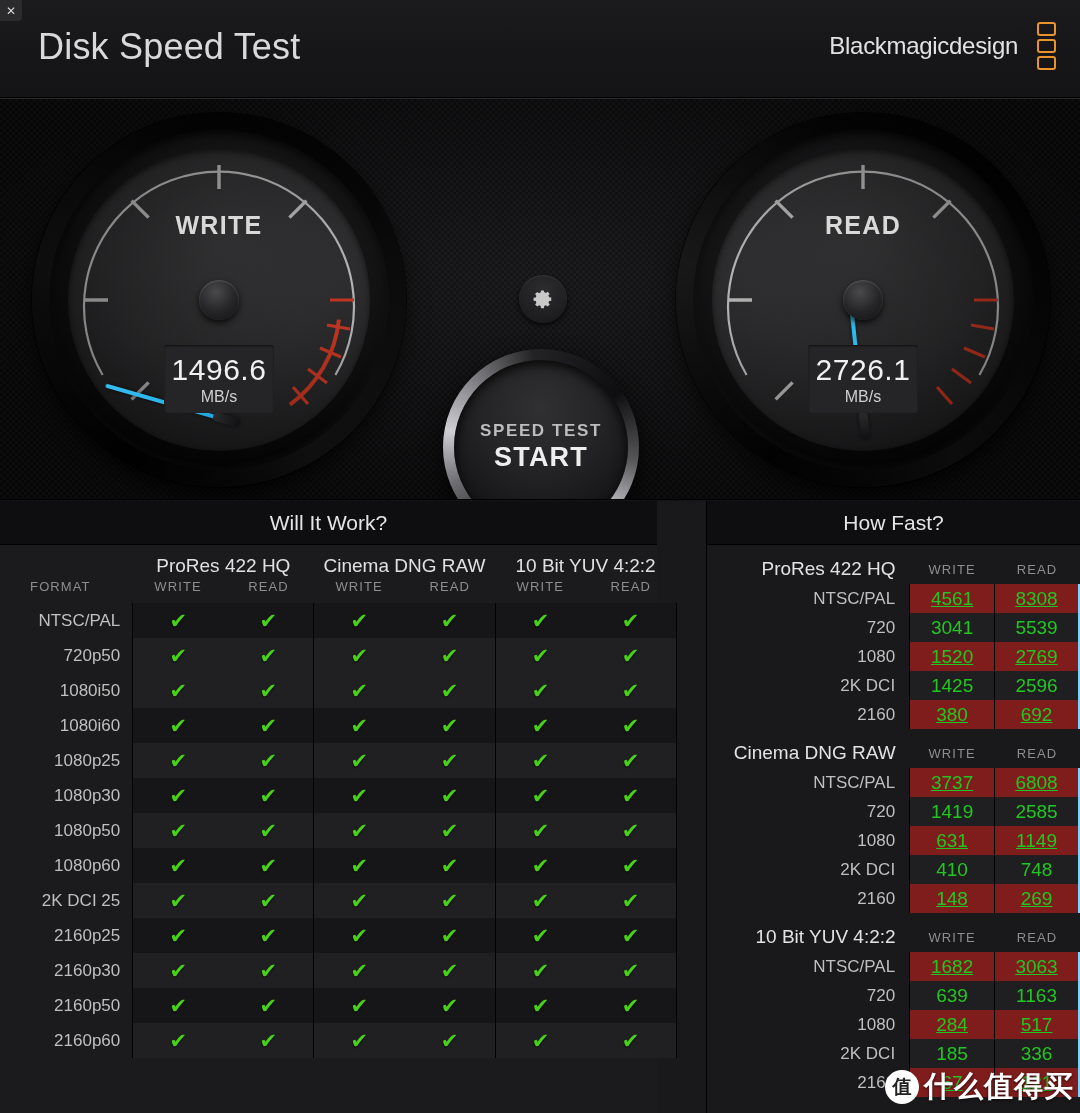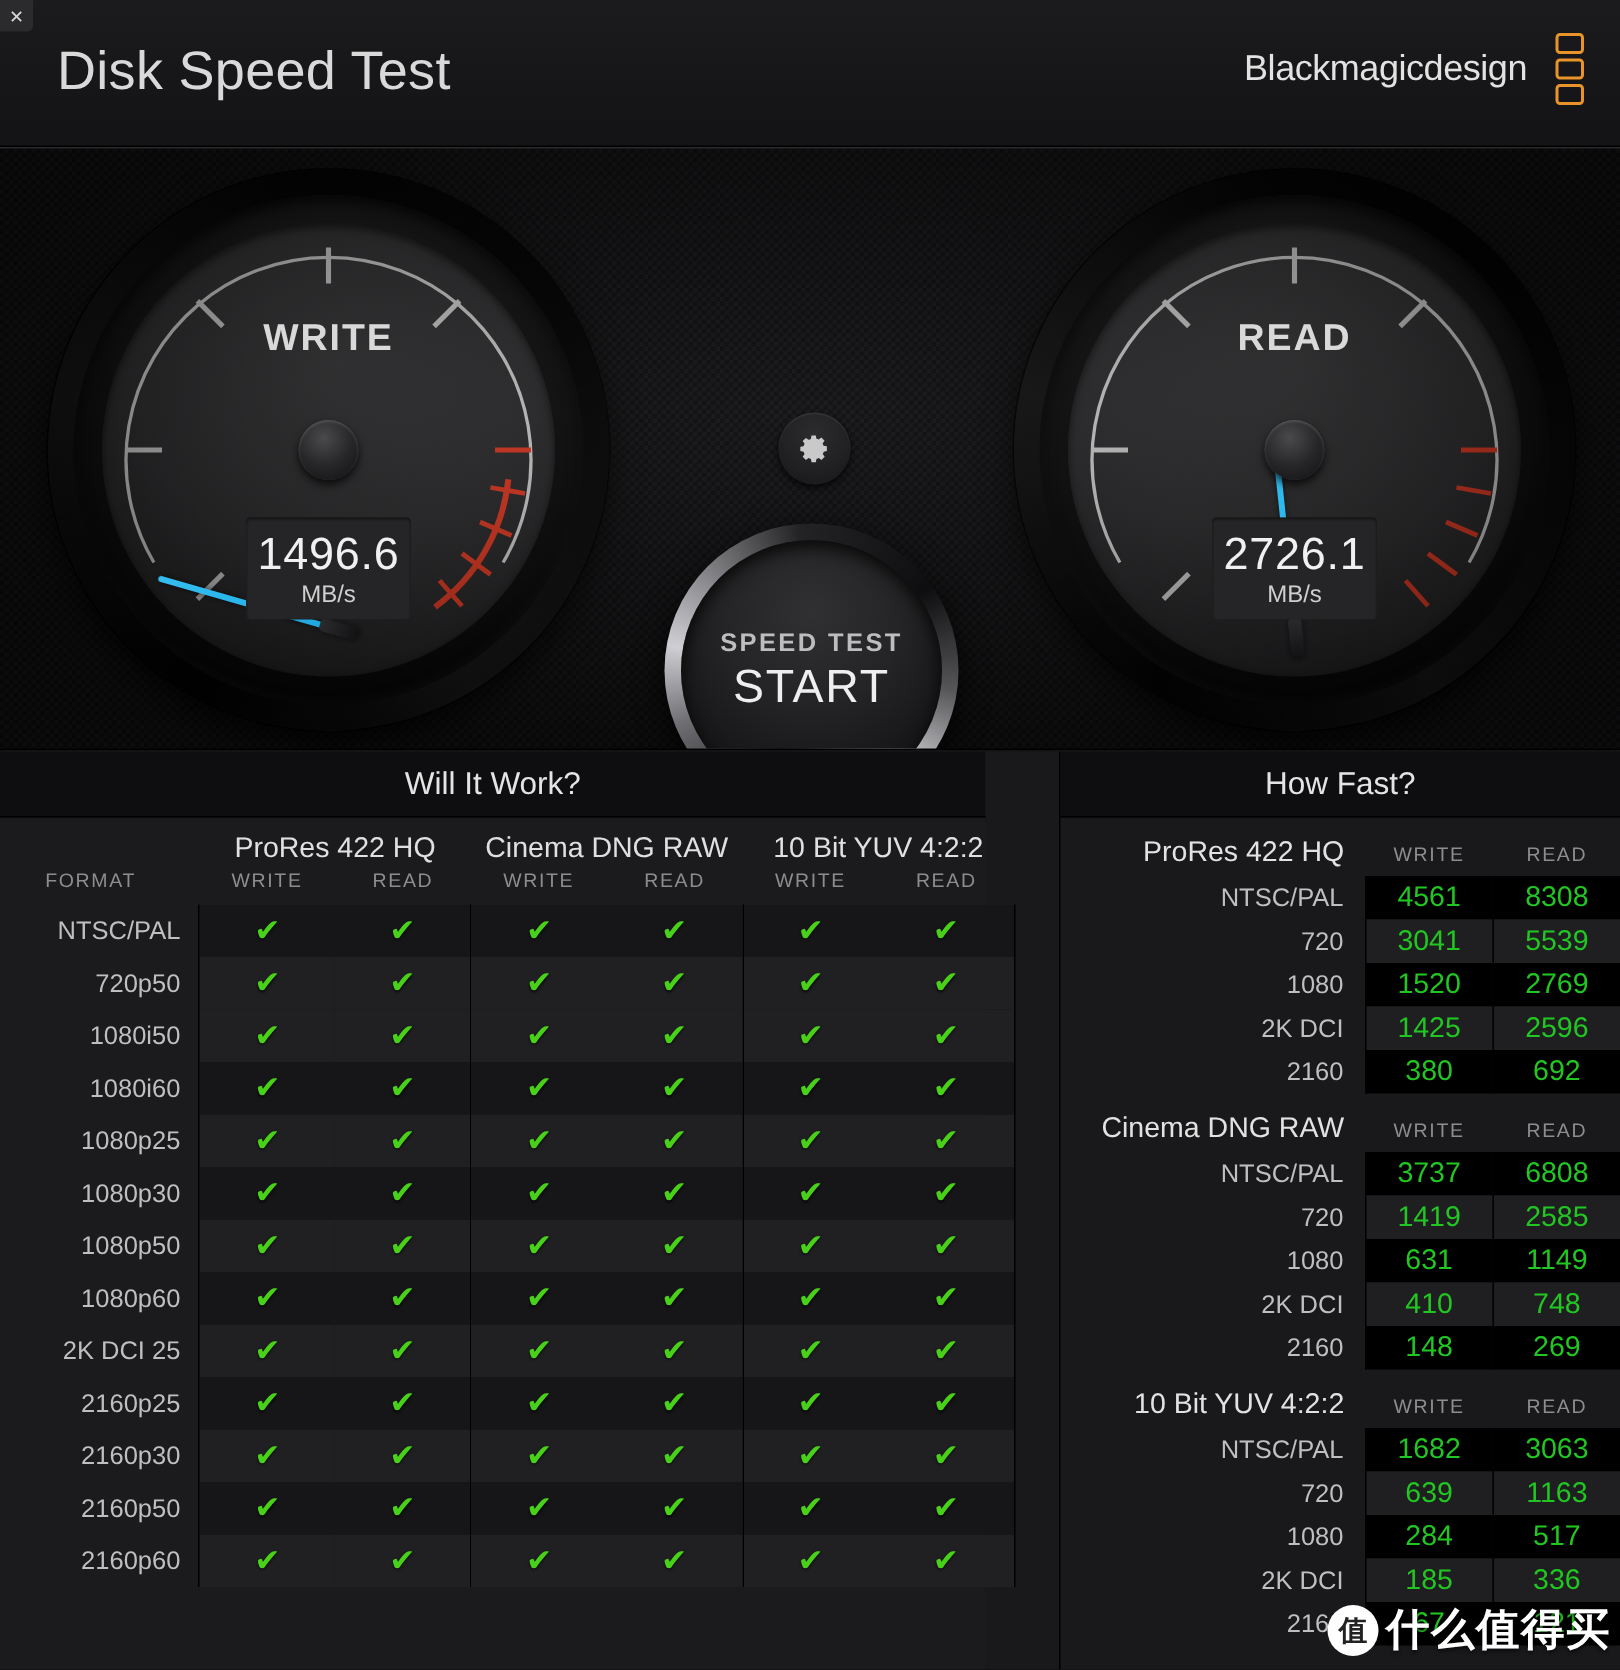--- a/index.html
+++ b/index.html
@@ -129,21 +129,21 @@
       #8c8c90 318deg,#272729 348deg,#121214 360deg);
     box-shadow:0 7px 20px rgba(0,0,0,.85); z-index:12; cursor:pointer;
   }
   .start-inner{
     position:absolute; inset:11px; border-radius:50%;
     background:radial-gradient(circle at 50% 28%, #303032 0%, #242426 40%, #141416 78%, #0b0b0c 100%);
     box-shadow:inset 0 4px 12px rgba(0,0,0,.85);
     display:flex; flex-direction:column; align-items:center; justify-content:center;
   }
   .start-inner .l1{ font-size:17px; font-weight:700; letter-spacing:1.6px; color:#bdbdbd; }
-  .start-inner .l2{ font-size:31px; font-weight:400; letter-spacing:1.2px; color:#eee; margin-top:1px; }
+  .start-inner .l2{ font-size:27px; font-weight:700; letter-spacing:1.2px; color:#eee; margin-top:1px; }
 
   
   .lower{ position:absolute; left:0; top:501px; width:1080px; height:612px; background:#19191b; }
   .panel-head{
     height:44px; background:#0e0e10; display:flex; align-items:center; justify-content:center;
     border-bottom:1px solid #000;
   }
   .panel-head span{ font-size:21px; font-weight:400; color:#e4e4e4; }
 
   .left-panel{ position:absolute; left:0; top:0; width:657px; height:612px; background:#1b1b1d; }
@@ -189,22 +189,22 @@
     font-size:19px; color:#e2e2e2; text-align:right; padding:13px 14px 4px 0; white-space:nowrap;
   }
   .hf td.sec-sub{
     font-size:13px; color:#8d8d8d; letter-spacing:1.1px; text-align:center; padding:13px 0 4px 0;
   }
   .hf td.res{ font-size:17px; color:#bfbfbf; text-align:right; padding-right:14px; height:29px; }
   .hf td.num{
     font-size:19px; color:#22c622; text-align:center; height:29px;
     border-left:1px solid #000;
   }
-  .hf td.num.last{ border-right:1px solid #7dd3fc; }
-  .hf tr.n-even td.num{ background:#000000; }
+  .hf td.num.last{ border-right:3px solid #7dd3fc; }
+  .hf tr.n-even td.num{ background:#7f1d1d;text-decoration:underline; }
   .hf tr.n-odd  td.num{ background:#1f1f21; }
 
   
   .watermark{ position:absolute; right:6px; bottom:6px; display:flex; align-items:center; z-index:30; }
   .watermark .badge{
     width:34px; height:34px; border-radius:50%; background:#fff; color:#222;
     display:flex; align-items:center; justify-content:center; font-size:19px; font-weight:700;
   }
   .watermark .wm-text{
     font-size:29px; font-weight:700; color:#fff; margin-left:5px; letter-spacing:1px;

